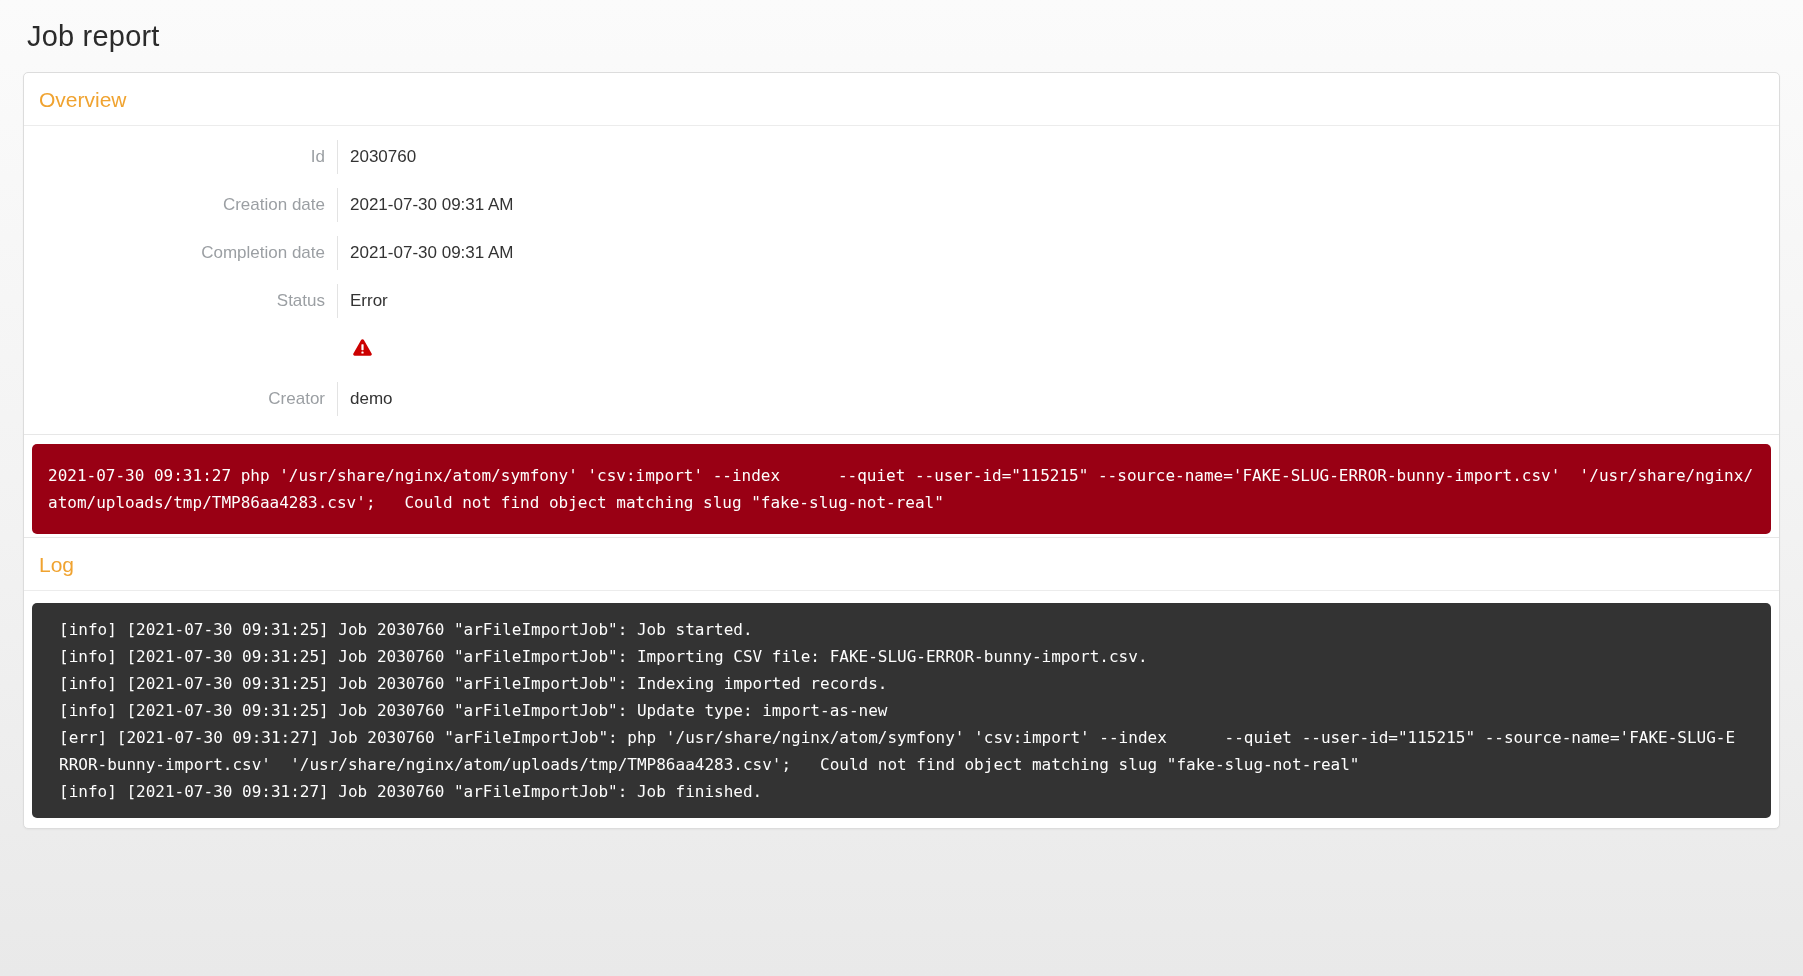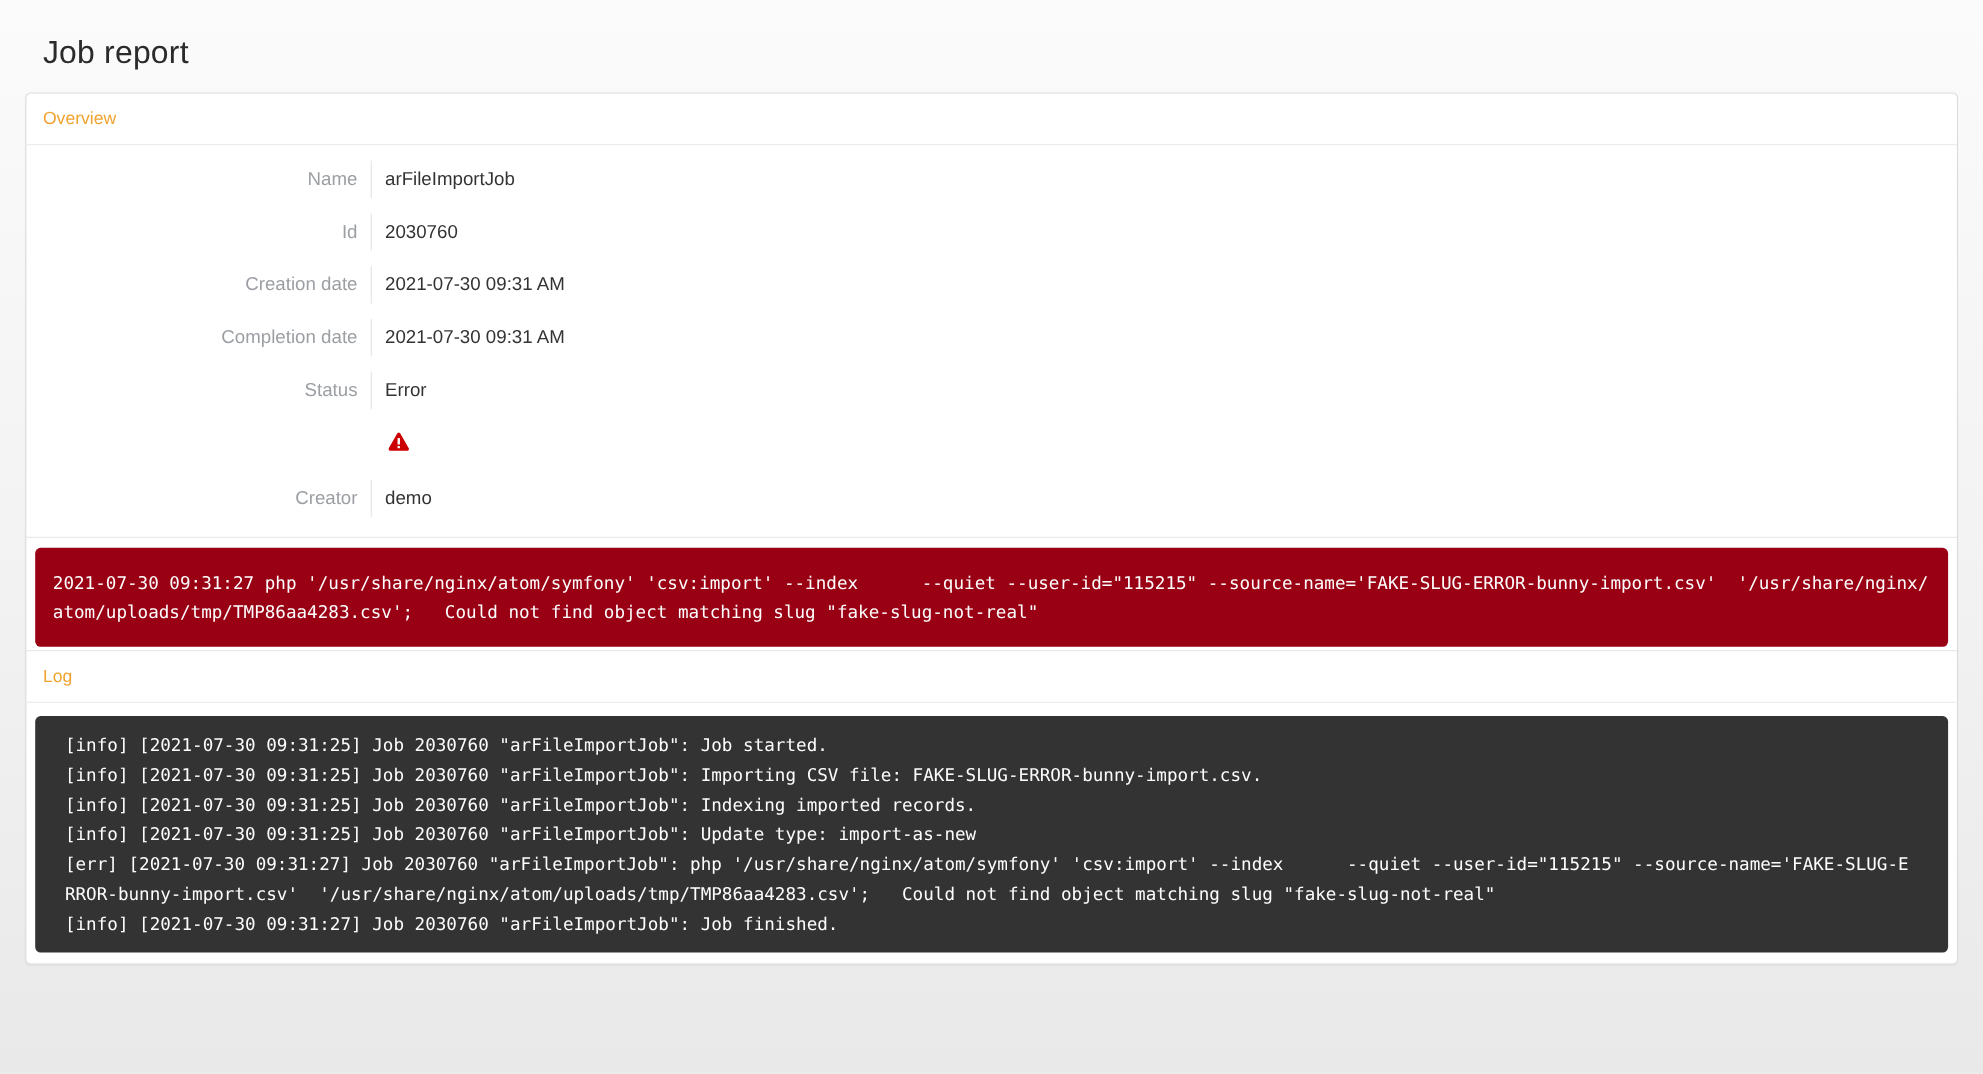--- a/index.html
+++ b/index.html
@@ -10,40 +10,40 @@
     font-family: "Liberation Sans", sans-serif;
     background: linear-gradient(180deg, #fbfbfb 0%, #f2f2f2 55%, #e9e9e9 100%);
   }
   :root {
     --accent: #F0A330;
     --error-bg: #990014;
     --log-bg: #333333;
     --warning-red: #CC0000;
   }
   h1.page-title {
-    margin: 16px;
+    margin: 4px;
     padding: 13px 0 0 23px;
     font-size: 29px;
     line-height: 38px;
     font-weight: 400;
     color: #2b2b2b;
     letter-spacing: 0.2px;
   }
   .panel {
     margin: 17px 23px 0 23px;
     background: #ffffff;
     border: 1px solid #dcdcdc;
     border-radius: 5px;
     box-shadow: 0 1px 2px rgba(0,0,0,0.04);
   }
   .section + .section { border-top: 1px solid #e7e7e7; }
   .section h3 {
     margin: 0;
     padding: 15px 15px 13px 15px;
-    font-size: 16px;
+    font-size: 21px;
     font-weight: 400;
     color: var(--accent);
     border-bottom: 1px solid #ececec;
   }
   table.overview {
     border-collapse: separate;
     border-spacing: 0 14px;
     margin: 0 8px 4px 0;
   }
   td.f-label {
@@ -93,24 +93,20 @@
 
 <h1 class="page-title">Job report</h1>
 
 <div class="panel">
 
   <div class="section">
     <h3>Overview</h3>
     <table class="overview">
       <tbody>
           <tr>
-            <td class="f-label">Name</td>
-            <td class="f-value">arFileImportJob</td>
-          </tr>
-          <tr>
             <td class="f-label">Id</td>
             <td class="f-value">2030760</td>
           </tr>
           <tr>
             <td class="f-label">Creation date</td>
             <td class="f-value">2021-07-30 09:31 AM</td>
           </tr>
           <tr>
             <td class="f-label">Completion date</td>
             <td class="f-value">2021-07-30 09:31 AM</td>

